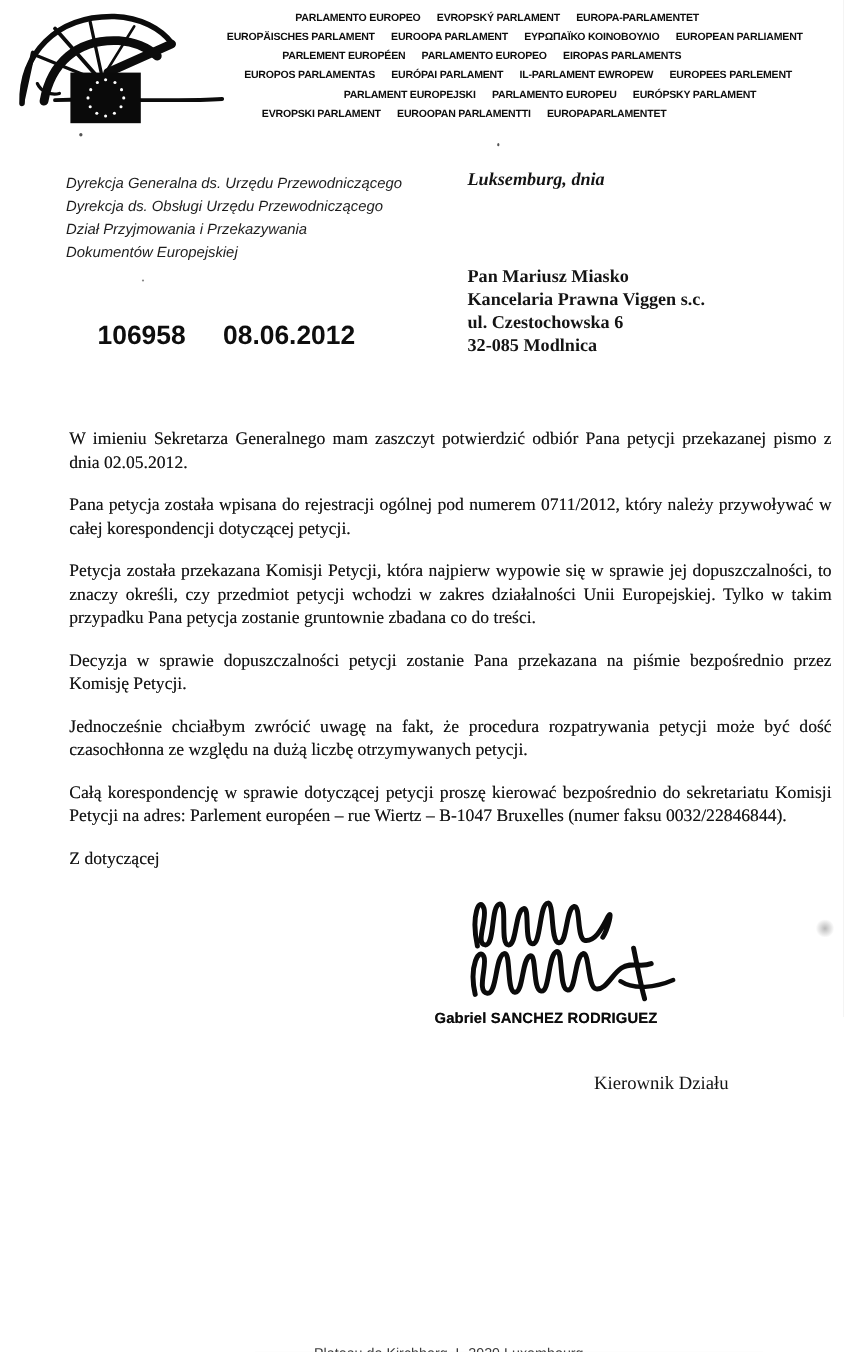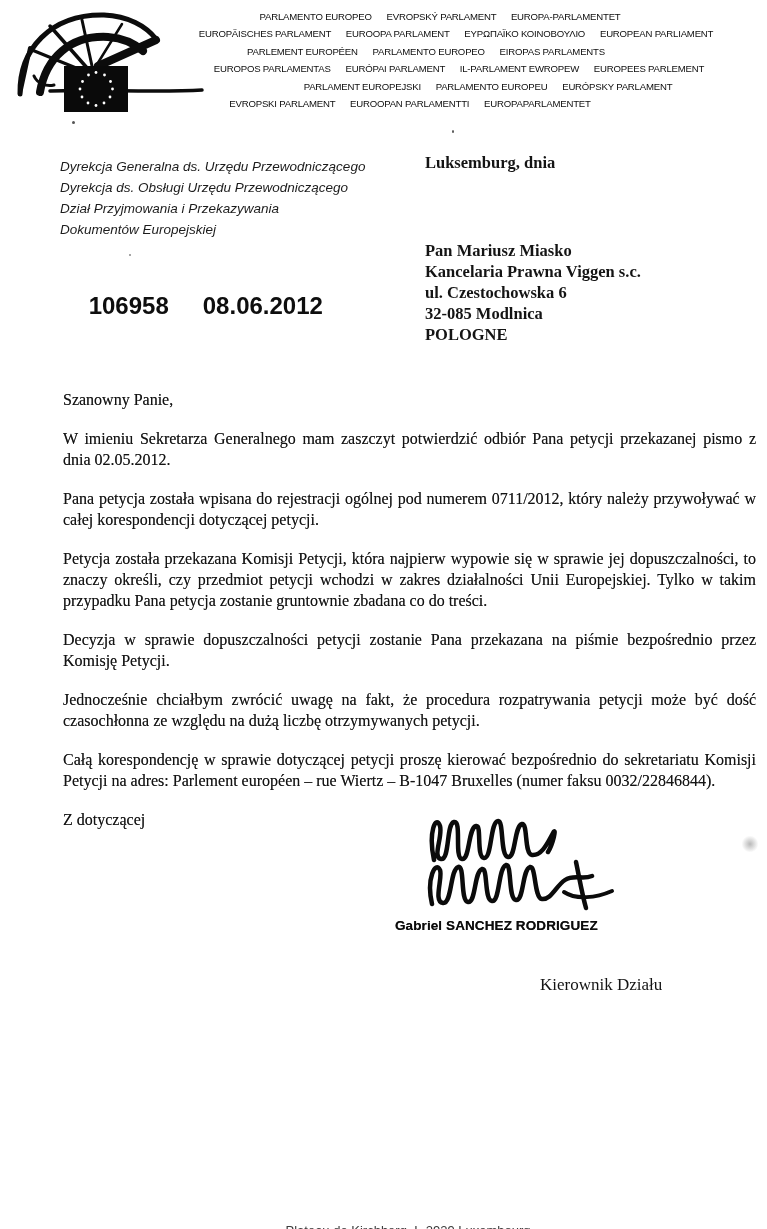--- a/index.html
+++ b/index.html
@@ -8,23 +8,23 @@
     width:767px;height:1229px;
     background:#ffffff;
     overflow:hidden;
     font-family:"Liberation Serif", serif;
     color:#141414;
   }
   
   #logo{position:absolute;left:6px;top:2px;width:205px;height:128px;}
   
   #lang-block{
-    position:absolute;left:176px;top:8px;width:560px;
+    position:absolute;left:188px;top:8px;width:560px;
     font-family:"Liberation Sans", sans-serif;
-    font-weight:normal;font-size:9.6px;letter-spacing:-0.2px;
+    font-weight:bold;font-size:9.6px;letter-spacing:-0.2px;
     color:#0d0d0d;text-align:center;
   }
   #lang-block .lang-line{display:block;white-space:pre;line-height:17.4px;}
   #lang-block .lang-line:nth-child(1){transform:translateX(-16px);}
   #lang-block .lang-line:nth-child(3){transform:translateX(-30px);}
   #lang-block .lang-line:nth-child(4){transform:translateX(3px);}
   #lang-block .lang-line:nth-child(5){transform:translateX(32px);}
   #lang-block .lang-line:nth-child(6){transform:translateX(-46px);}
   
   #dept{
@@ -35,21 +35,21 @@
   #refline{
     position:absolute;left:62px;top:264px;
     font-family:"Liberation Sans", sans-serif;
     font-weight:bold;font-size:24px;color:#0e0e0e;
     white-space:pre;
   }
   #refline .ref-date{margin-left:34px;text-align:center;}
   
   #dateline{
     position:absolute;left:425px;top:153px;
-    font-weight:bold;font-size:16.5px;
+    font-weight:bold;font-size:16.5px;font-style:italic;
   }
   #recipient{
     position:absolute;left:425px;top:240px;
     font-weight:bold;font-size:16.5px;line-height:21px;
   }
   
   #body-text{
     position:absolute;left:63px;top:389px;width:693px;
     font-size:16px;line-height:21px;
     text-shadow:0 0 0.5px rgba(0,0,0,0.55);
@@ -152,25 +152,23 @@
     <span>106958</span><span class="ref-date">08.06.2012</span>
   </div>
 
   <div id="dateline">Luksemburg, dnia</div>
 
   <div id="recipient">
     <div>Pan Mariusz Miasko</div>
     <div>Kancelaria Prawna Viggen s.c.</div>
     <div>ul. Czestochowska 6</div>
     <div>32-085 Modlnica</div>
-    <div>POLOGNE</div>
   </div>
 
   <div id="body-text">
-    <p class="para salutation">Szanowny Panie,</p>
     <p class="para">W imieniu Sekretarza Generalnego mam zaszczyt potwierdzić odbiór Pana petycji przekazanej pismo z dnia 02.05.2012.</p>
     <p class="para">Pana petycja została wpisana do rejestracji ogólnej pod numerem 0711/2012, który należy przywoływać w całej korespondencji dotyczącej petycji.</p>
     <p class="para">Petycja została przekazana Komisji Petycji, która najpierw wypowie się w sprawie jej dopuszczalności, to znaczy określi, czy przedmiot petycji wchodzi w zakres działalności Unii Europejskiej. Tylko w takim przypadku Pana petycja zostanie gruntownie zbadana co do treści.</p>
     <p class="para">Decyzja w sprawie dopuszczalności petycji zostanie Pana przekazana na piśmie bezpośrednio przez Komisję Petycji.</p>
     <p class="para">Jednocześnie chciałbym zwrócić uwagę na fakt, że procedura rozpatrywania petycji może być dość czasochłonna ze względu na dużą liczbę otrzymywanych petycji.</p>
     <p class="para">Całą korespondencję w sprawie dotyczącej petycji proszę kierować bezpośrednio do sekretariatu Komisji Petycji na adres: Parlement européen – rue Wiertz – B-1047 Bruxelles (numer faksu 0032/22846844).</p>
     <p class="para closing">Z dotyczącej</p>
   </div>
 
   <div id="signature-scribble">

